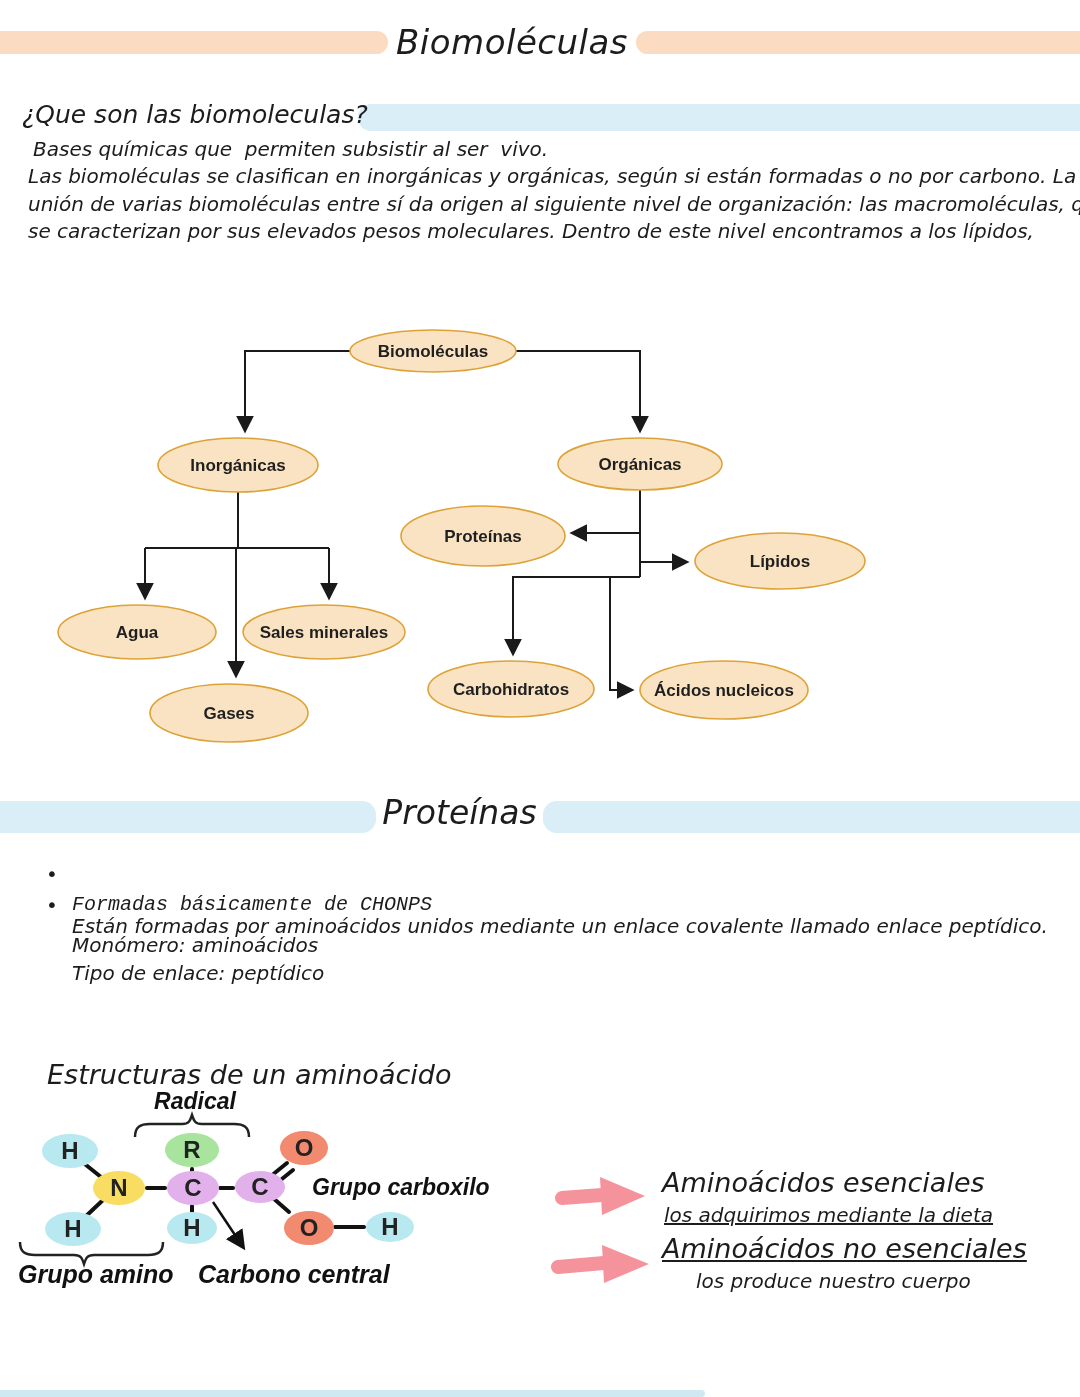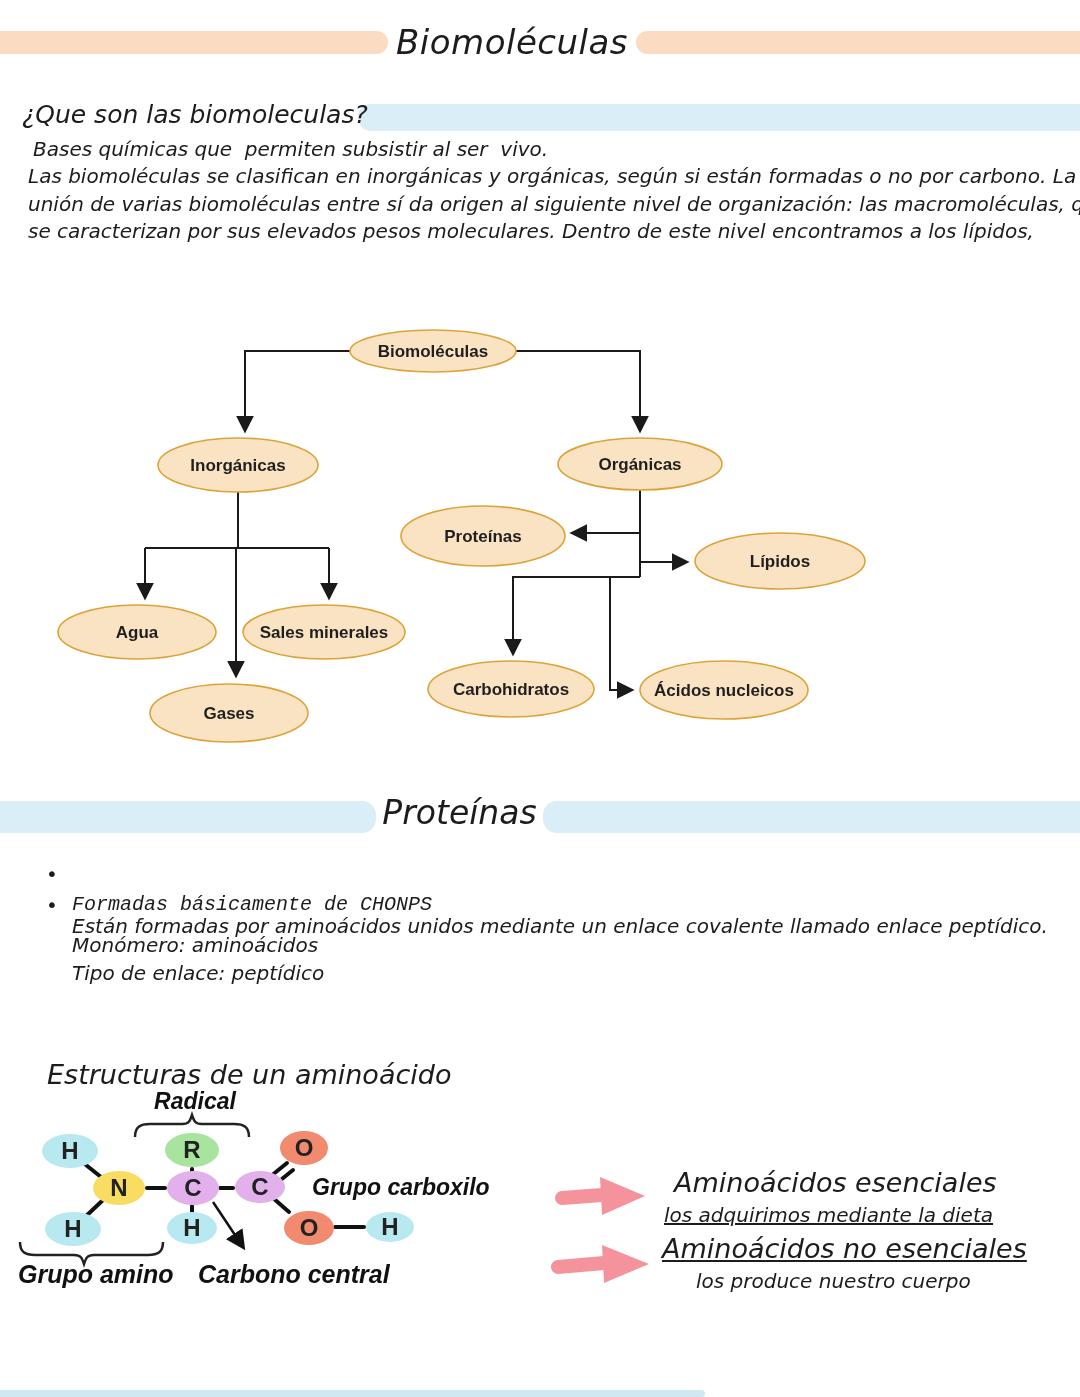--- a/index.html
+++ b/index.html
@@ -177,18 +177,18 @@
   <g>
     <line x1="14" y1="28" x2="54" y2="25" stroke-width="14" stroke-linecap="round" stroke="#f5939d"></line>
     <polygon points="52,7 97,26 54,45" fill="#f5939d"></polygon>
   </g>
   <g>
     <line x1="10" y1="97" x2="56" y2="93" stroke-width="14" stroke-linecap="round" stroke="#f5939d"></line>
     <polygon points="54,75 101,94 56,113" fill="#f5939d"></polygon>
   </g>
 </svg>
 
-<div class="abs hw anno-title" style="left:662px;top:1167px;margin-left:12px;">Aminoácidos esenciales</div>
+<div class="abs hw anno-title" style="left:662px;top:1167px;">Aminoácidos esenciales</div>
 <div class="abs hw anno-sub" style="left:664px;top:1203px;text-decoration:underline;">los adquirimos mediante la dieta</div>
 <div class="abs hw anno-title" style="left:662px;top:1233px;text-decoration:underline;">Aminoácidos no esenciales</div>
 <div class="abs hw anno-sub" style="left:696px;top:1269px;">los produce nuestro cuerpo</div>
 
 <div class="abs" style="left:0;top:1390px;width:705px;height:7px;background:#cfe9f3;border-radius:0 4px 4px 0;"></div>
 
 </body></html>

